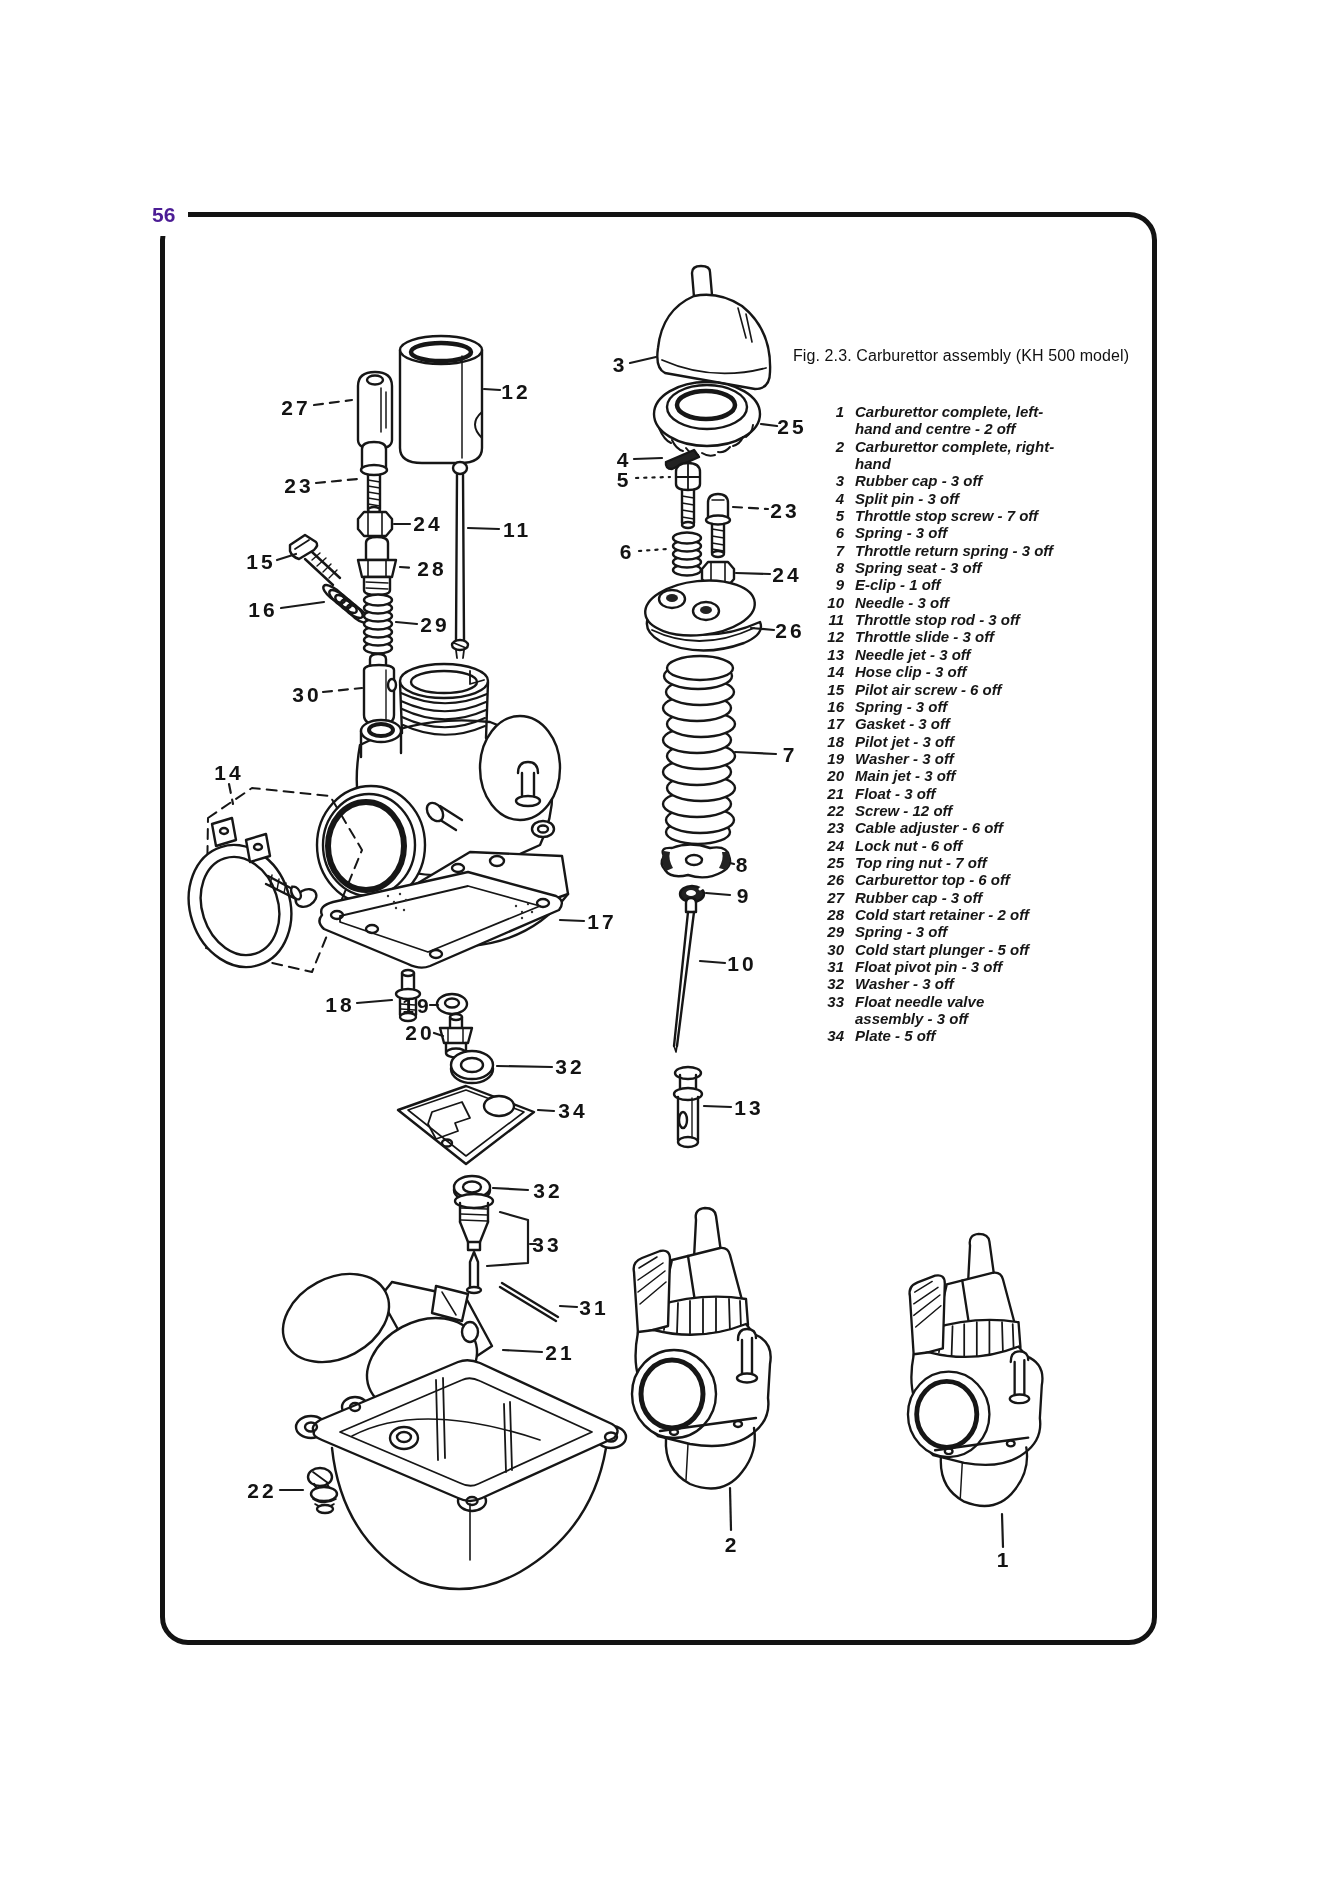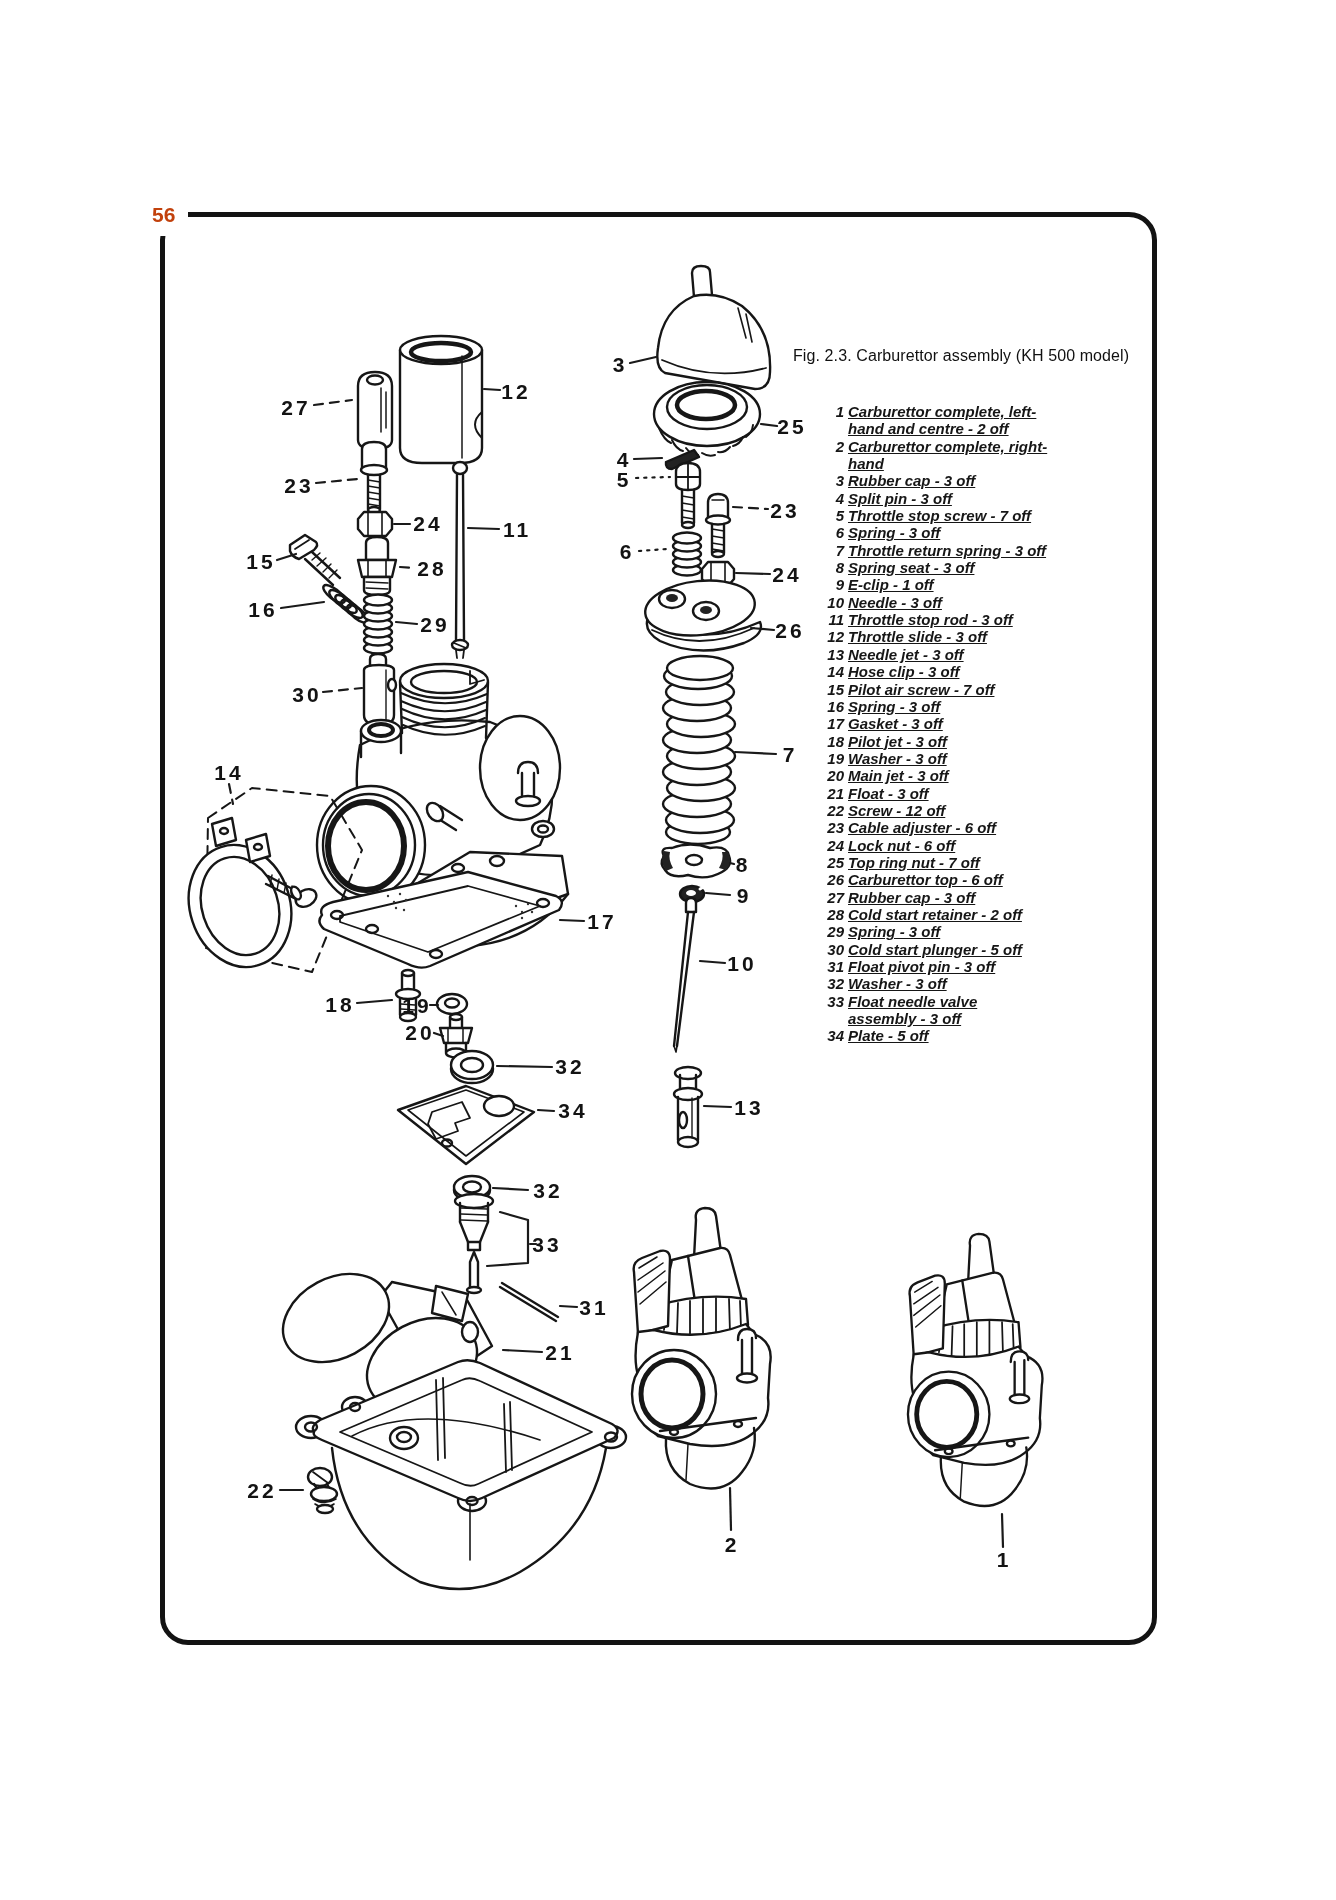--- a/index.html
+++ b/index.html
@@ -1,28 +1,28 @@
 <!DOCTYPE html>
 <html><head>
 <meta charset="utf-8">
 <style>
   html,body{margin:0;padding:0;}
   body{width:1336px;height:1900px;position:relative;background:#ffffff;overflow:hidden;
        font-family:"Liberation Sans",sans-serif;}
   .frame{position:absolute;left:160px;top:212px;width:987px;height:1423px;
          border:5px solid #131313;border-radius:28px;background:#fff;z-index:1;}
   .corner-patch{position:absolute;left:146px;top:196px;width:42px;height:40px;background:#fff;z-index:2;}
-  .page-number{position:absolute;left:152px;top:203px;z-index:3;font-weight:700;font-size:21px;color:#c2410c;}
+  .page-number{position:absolute;left:152px;top:203px;z-index:3;font-weight:700;font-size:21px;color:#4c1d95;}
   .fig-title{position:absolute;left:793px;top:347px;width:372px;z-index:3;
              font-weight:400;font-size:16px;letter-spacing:0.1px;color:#111;}
   .plist{position:absolute;left:820px;top:403px;width:280px;z-index:3;
          font-style:italic;font-weight:700;font-size:15px;line-height:17.35px;color:#161616;}
   .plist .row{display:flex;}
   .plist .no{flex:none;width:24px;text-align:right;}
-  .plist .desc{margin-left:4px;width:218px;white-space:pre-line;text-decoration:underline;}
+  .plist .desc{margin-left:11px;width:218px;white-space:pre-line;}
   svg.art{position:absolute;left:0;top:0;z-index:2;}
   .co{font:700 21px "Liberation Sans",sans-serif;letter-spacing:3px;fill:#131313;}
   .ld{stroke:#1a1a1a;stroke-width:2.2;fill:none;}
   .dash{stroke-dasharray:9 7;}
   .dots{stroke-dasharray:2.2 6;}
 </style>
 </head>
 <body>
 
 <div class="frame"></div>
@@ -84,21 +84,21 @@
   <div class="row">
       <span class="no">13</span>
       <span class="desc">Needle jet - 3 off</span>
     </div>
   <div class="row">
       <span class="no">14</span>
       <span class="desc">Hose clip - 3 off</span>
     </div>
   <div class="row">
       <span class="no">15</span>
-      <span class="desc">Pilot air screw - 7 off</span>
+      <span class="desc">Pilot air screw - 6 off</span>
     </div>
   <div class="row">
       <span class="no">16</span>
       <span class="desc">Spring - 3 off</span>
     </div>
   <div class="row">
       <span class="no">17</span>
       <span class="desc">Gasket - 3 off</span>
     </div>
   <div class="row">

